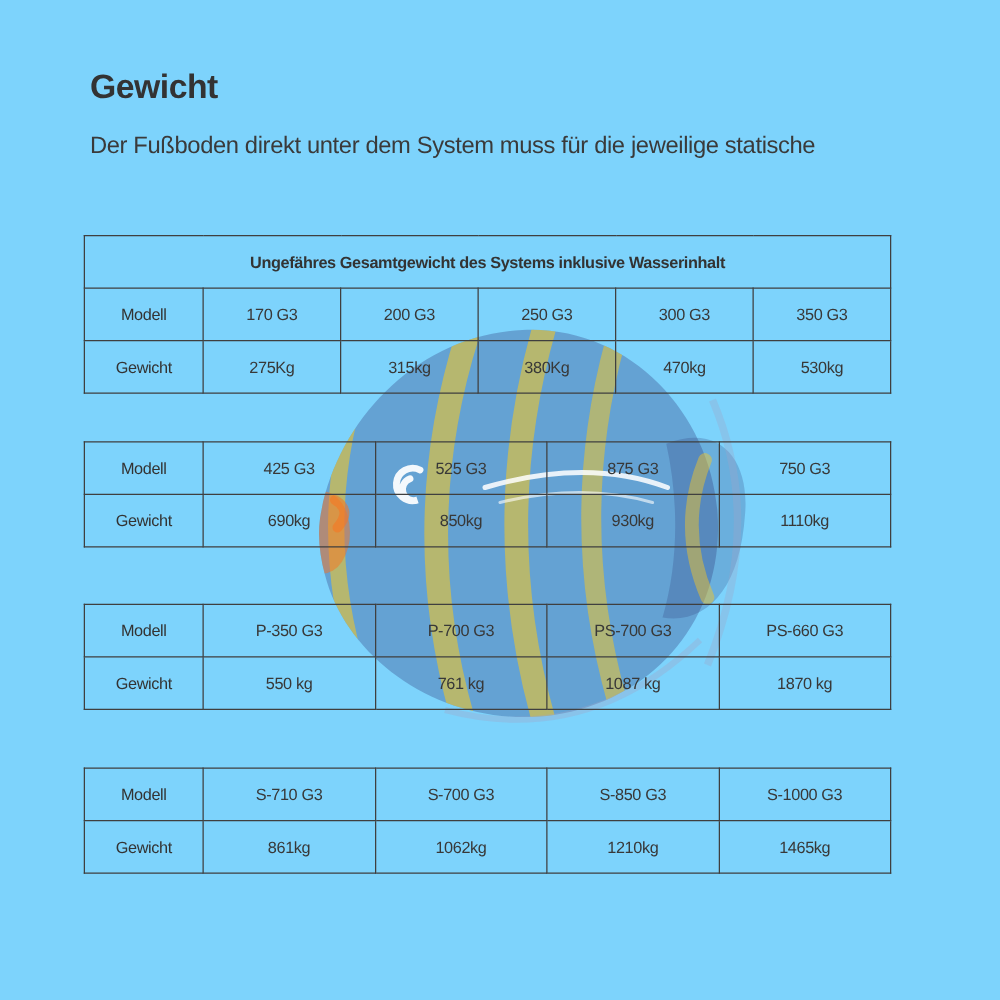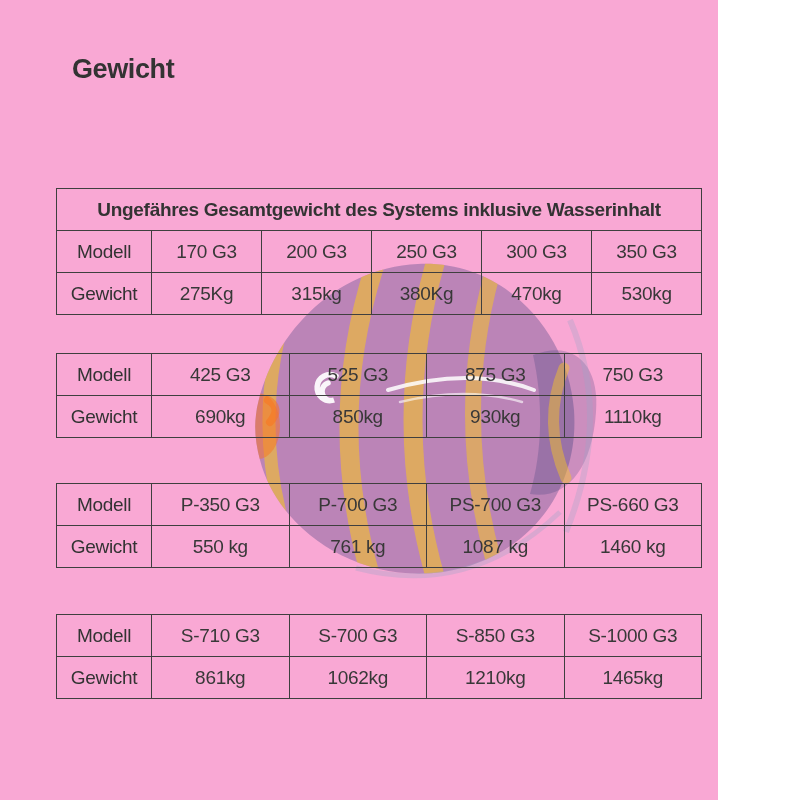--- a/index.html
+++ b/index.html
@@ -1,25 +1,25 @@
 <!DOCTYPE html>
 <html><head>
 <meta charset="utf-8">
 <style>
   html,body{margin:0;padding:0;background:#ffffff;}
-  .page{position:relative;width:718px;height:800px;background:#f9a8d4;overflow:hidden;
+  .page{position:relative;width:800px;height:800px;background:#7dd3fc;overflow:hidden;
         font-family:"Liberation Sans", sans-serif;color:#343434;}
   .watermark{position:absolute;left:238px;top:250px;width:370px;height:340px;z-index:0;pointer-events:none;}
   .content{position:absolute;left:0;top:0;width:800px;height:800px;z-index:1;}
   .title{position:absolute;left:72px;top:54px;margin:0;font-size:27px;font-weight:700;
          color:#333333;letter-spacing:-0.4px;}
   .intro{position:absolute;left:72px;top:104px;margin:0;font-size:19px;line-height:26px;
          color:#3a3a3a;letter-spacing:-0.3px;}
-  table.wtable{border-collapse:collapse;table-layout:fixed;width:645px;position:absolute;left:56px;
-         font-size:19px;color:#383838;letter-spacing:-0.3px;background:transparent;}
+  table.wtable{border-collapse:collapse;table-layout:fixed;width:645px;position:absolute;left:67px;
+         font-size:13px;color:#383838;letter-spacing:-0.3px;background:transparent;}
   .t1{top:188px;} .t2{top:353px;} .t3{top:483px;} .t4{top:614px;}
   table.wtable td{border:1.5px solid #3f3f3f;text-align:center;vertical-align:middle;
          padding:0;height:41px;background:transparent;overflow:hidden;white-space:nowrap;}
   .t2 td,.t3 td,.t4 td{height:42px;}
   td.caption{height:37px;text-align:left;padding-left:11px;font-weight:700;color:#333333;}
   td.rowlabel{text-align:left;padding-left:11px;font-weight:400;color:#333333;}
   col.c-label{width:95px;} col.c-d5{width:110px;} col.c-d4{width:137.5px;}
 </style>
 </head>
 <body>
@@ -59,21 +59,21 @@
     <path d="M150,140 Q232,116 296,140" fill="none" stroke="rgba(255,255,255,0.85)" stroke-width="4" stroke-linecap="round"></path>
     <path d="M162,152 Q228,136 284,152" fill="none" stroke="rgba(255,255,255,0.6)" stroke-width="2.5" stroke-linecap="round"></path>
 
     <path d="M118,318 Q232,348 322,262" fill="none" stroke="rgba(160,165,200,0.35)" stroke-width="5"></path>
   </svg>
 
   <div class="content">
 
     <h1 class="title">Gewicht</h1>
 
-    <p class="intro"><br></p>
+    <p class="intro"><span>Der Fußboden direkt unter dem System muss für die jeweilige statische</span><br></p>
 
     <table class="wtable t1">
       <colgroup>
           <col class="c-label">
           <col class="c-d5">
           <col class="c-d5">
           <col class="c-d5">
           <col class="c-d5">
           <col class="c-d5">
         </colgroup>
@@ -140,21 +140,21 @@
         <td>P-350 G3</td>
         <td>P-700 G3</td>
         <td>PS-700 G3</td>
         <td>PS-660 G3</td>
       </tr>
       <tr>
         <td class="rowlabel">Gewicht</td>
         <td>550 kg</td>
         <td>761 kg</td>
         <td>1087 kg</td>
-        <td>1460 kg</td>
+        <td>1870 kg</td>
       </tr>
     </tbody>
       </table>
 
     <table class="wtable t4">
       <colgroup>
           <col class="c-label">
           <col class="c-d4">
           <col class="c-d4">
           <col class="c-d4">

